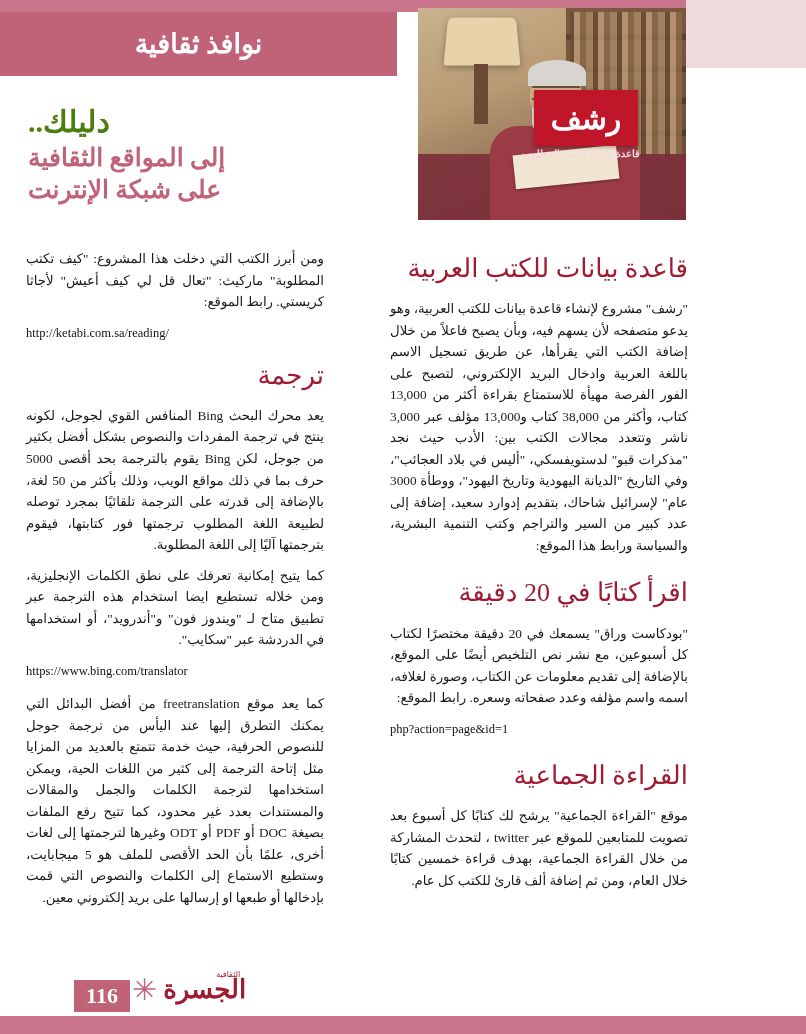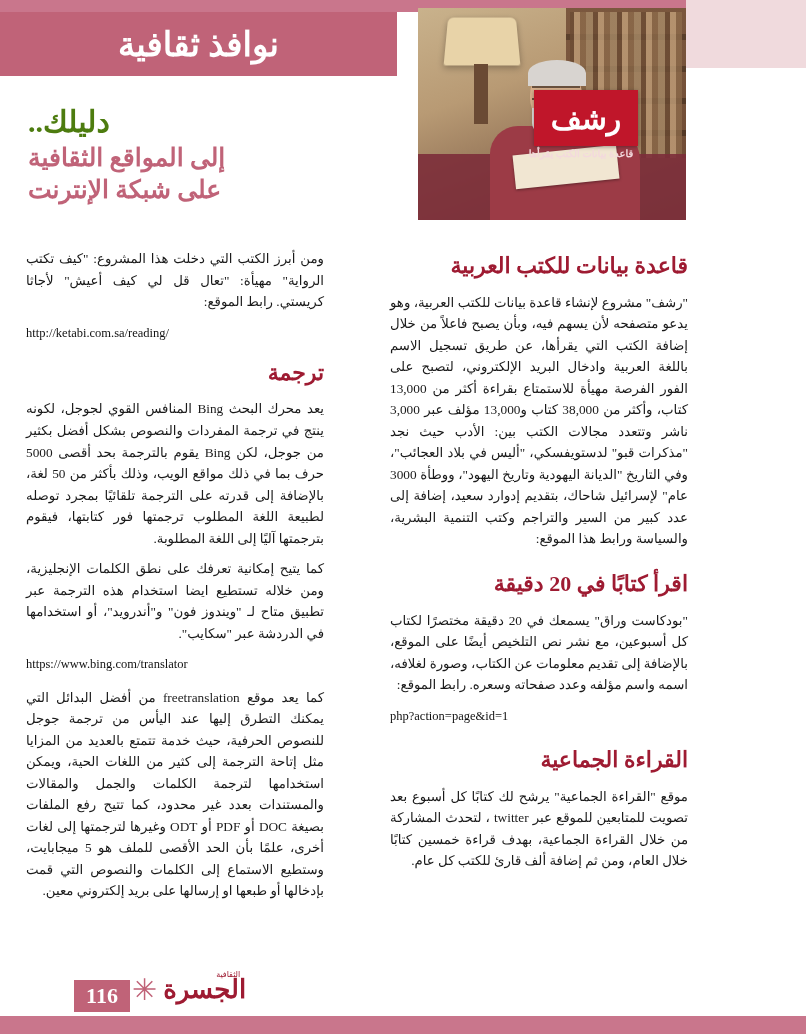--- a/index.html
+++ b/index.html
@@ -32,21 +32,21 @@
     position: absolute;
     top: 12px; left: 0;
     width: 397px; height: 64px;
     background: #c06378;
     display: flex;
     align-items: center;
     justify-content: center;
   }
   .header-bar .title {
     color: #ffffff;
-    font-size: 34px;
+    font-size: 27px;
     font-weight: bold;
     letter-spacing: 1px;
     font-family: "Liberation Serif", serif;
   }
 
   
   .photo {
     position: absolute;
     top: 8px; right: 120px;
     width: 268px; height: 212px;
@@ -197,22 +197,22 @@
     text-align: justify;
     font-size: 13.3px;
     line-height: 1.62;
     color: #1a1a1a;
   }
   .col-right { right: 118px; }   
   .col-left  { left: 26px; }
 
   .col h2 {
     margin: 0 0 8px 0;
-    font-size: 22px;
-    font-weight: bold;
+    font-size: 26px;
+    font-weight: normal;
     color: #9e1b32;
     text-align: right;
   }
   .col h2.sub {
     margin-top: 16px;
   }
   .col p {
     margin: 0 0 9px 0;
   }
   .col p.url {
@@ -287,21 +287,21 @@
   <div class="lamp-shade"></div>
   <div class="lamp-base"></div>
   <div class="chair"></div>
   <div class="body"></div>
   <div class="figure-head"></div>
   <div class="figure-hair"></div>
   <div class="glasses"></div>
   <div class="figure-beard"></div>
   <div class="book-open"></div>
   <div class="logo-badge">رشف</div>
-  <div class="logo-caption">قاعدة بيانات الكتب يقرأها</div>
+  <div class="logo-caption">قاعدة بيانات الكتب المطلوب</div>
 </div>
 
 <div class="headline">
   <p class="line1">دليلك..</p>
   <p class="line2">إلى المواقع الثقافية</p>
   <p class="line3">على شبكة الإنترنت</p>
 </div>
 
 <div class="col col-right">
   <h2>قاعدة بيانات للكتب العربية</h2>
@@ -309,21 +309,21 @@
 
   <h2 class="sub">اقرأ كتابًا في 20 دقيقة</h2>
   <p>"بودكاست وراق" يسمعك في 20 دقيقة مختصرًا لكتاب كل أسبوعين، مع نشر نص التلخيص أيضًا على الموقع، بالإضافة إلى تقديم معلومات عن الكتاب، وصورة لغلافه، اسمه واسم مؤلفه وعدد صفحاته وسعره. رابط الموقع:</p>
   <p class="url">php?action=page&amp;id=1</p>
 
   <h2 class="sub">القراءة الجماعية</h2>
   <p>موقع "القراءة الجماعية" يرشح لك كتابًا كل أسبوع بعد تصويت للمتابعين للموقع عبر twitter ، لتحدث المشاركة من خلال القراءة الجماعية، بهدف قراءة خمسين كتابًا خلال العام، ومن ثم إضافة ألف قارئ للكتب كل عام.</p>
 </div>
 
 <div class="col col-left">
-  <p>ومن أبرز الكتب التي دخلت هذا المشروع: "كيف تكتب الرواية" مهيأة: "تعال قل لي كيف أعيش" لأجاثا كريستي. رابط الموقع:</p>
+  <p>ومن أبرز الكتب التي دخلت هذا المشروع: "كيف تكتب المطلوبة" ماركيث: "تعال قل لي كيف أعيش" لأجاثا كريستي. رابط الموقع:</p>
   <p class="url">http://ketabi.com.sa/reading/</p>
 
   <h2>ترجمة</h2>
   <p>يعد محرك البحث Bing المنافس القوي لجوجل، لكونه ينتج في ترجمة المفردات والنصوص بشكل أفضل بكثير من جوجل، لكن Bing يقوم بالترجمة بحد أقصى 5000 حرف بما في ذلك مواقع الويب، وذلك بأكثر من 50 لغة، بالإضافة إلى قدرته على الترجمة تلقائيًا بمجرد توصله لطبيعة اللغة المطلوب ترجمتها فور كتابتها، فيقوم بترجمتها آليًا إلى اللغة المطلوبة.</p>
   <p>كما يتيح إمكانية تعرفك على نطق الكلمات الإنجليزية، ومن خلاله تستطيع ايضا استخدام هذه الترجمة عبر تطبيق متاح لـ "ويندوز فون" و"أندرويد"، أو استخدامها في الدردشة عبر "سكايب".</p>
   <p class="url">https://www.bing.com/translator</p>
 
   <p>كما يعد موقع freetranslation من أفضل البدائل التي يمكنك التطرق إليها عند اليأس من ترجمة جوجل للنصوص الحرفية، حيث خدمة تتمتع بالعديد من المزايا مثل إتاحة الترجمة إلى كثير من اللغات الحية، ويمكن استخدامها لترجمة الكلمات والجمل والمقالات والمستندات بعدد غير محدود، كما تتيح رفع الملفات بصيغة DOC أو PDF أو ODT وغيرها لترجمتها إلى لغات أخرى، علمًا بأن الحد الأقصى للملف هو 5 ميجابايت، وستطيع الاستماع إلى الكلمات والنصوص التي قمت بإدخالها أو طبعها او إرسالها على بريد إلكتروني معين.</p>
 </div>
 

